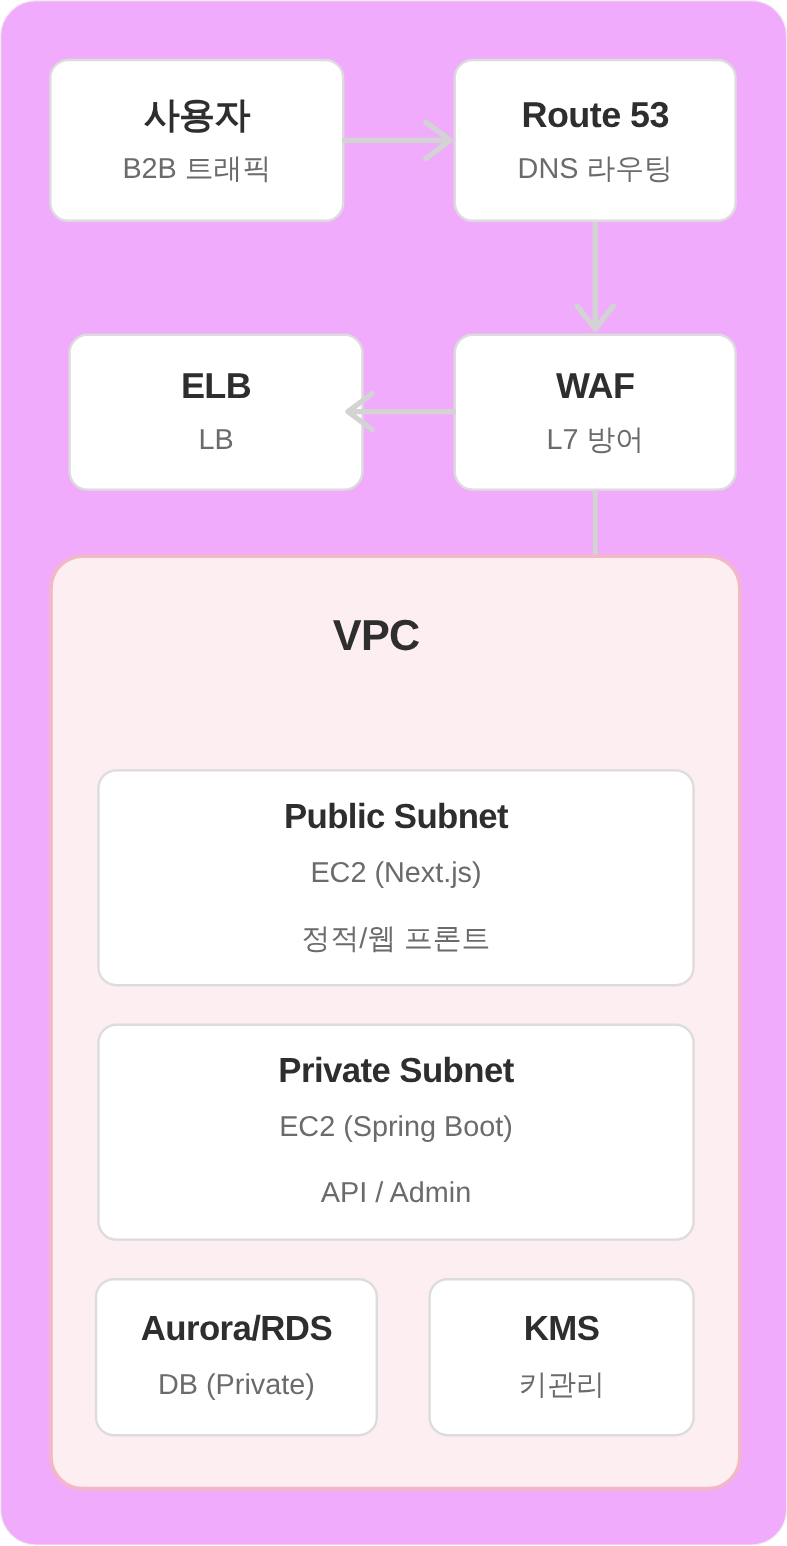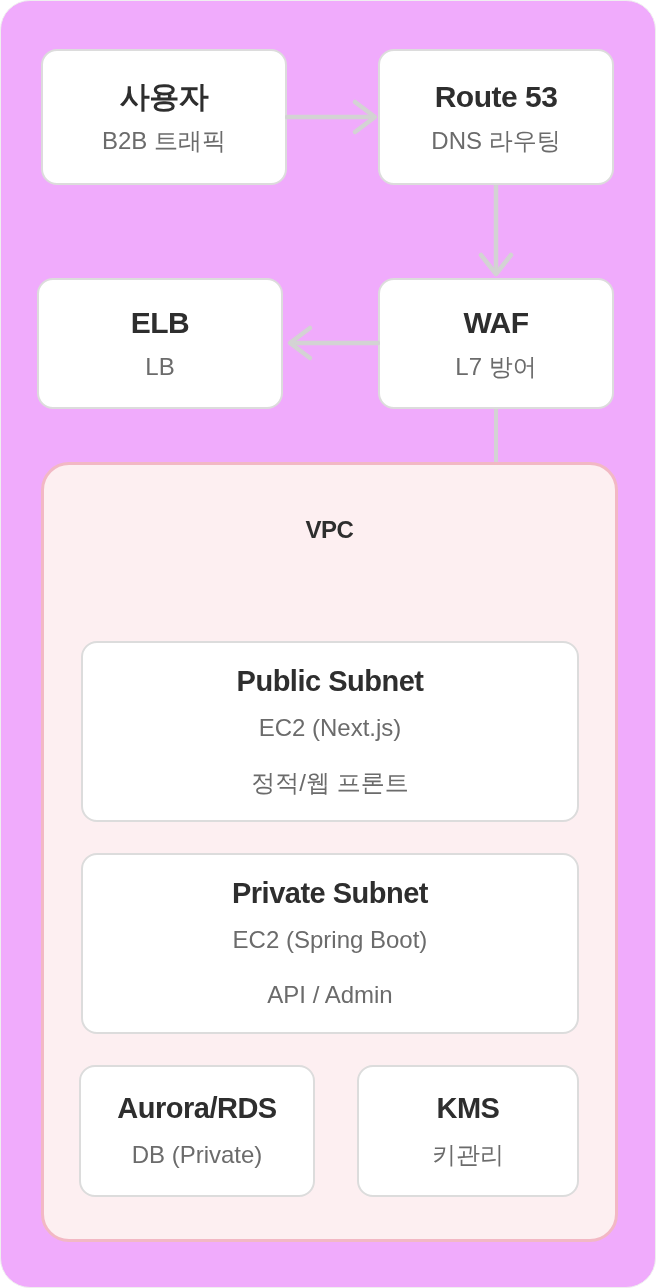--- a/index.html
+++ b/index.html
@@ -40,38 +40,38 @@
     line-height: 1.1;
   }
   .node-subtitle {
     font-size: 24px;
     color: var(--subtitle-text, #6b6b6b);
     line-height: 1.15;
   }
   
   .n-user    { left: 40px;  top: 48px;  width: 246px; height: 136px; }
   .n-route53 { left: 377px; top: 48px;  width: 236px; height: 136px; }
-  .n-elb     { left: 36px;  top: 277px; width: 246px; height: 131px; }
+  .n-elb     { left: 56px;  top: 277px; width: 246px; height: 131px; }
   .n-waf     { left: 377px; top: 277px; width: 236px; height: 131px; }
   
   .vpc {
     position: absolute;
     left: 40px; top: 461px;
     width: 577px; height: 780px;
     background: var(--vpc-bg, #fdeff1);
     border: 3px solid var(--vpc-border, #f2b8c4);
     border-radius: 28px;
     box-sizing: border-box;
   }
   .vpc-title {
     position: absolute;
-    left: 40px; top: 503px;
+    left: 24px; top: 503px;
     width: 577px;
     text-align: center;
-    font-size: 24px;
+    font-size: 36px;
     font-weight: bold;
     color: var(--title-text, #2e2e2e);
     letter-spacing: -0.5px;
     line-height: 52px;
   }
   
   .subnet { gap: 16px; }
   .n-public  { left: 80px;  top: 640px;  width: 498px; height: 181px; }
   .n-private { left: 80px;  top: 852px;  width: 498px; height: 181px; }
   .n-aurora  { left: 78px;  top: 1064px; width: 236px; height: 132px; }

